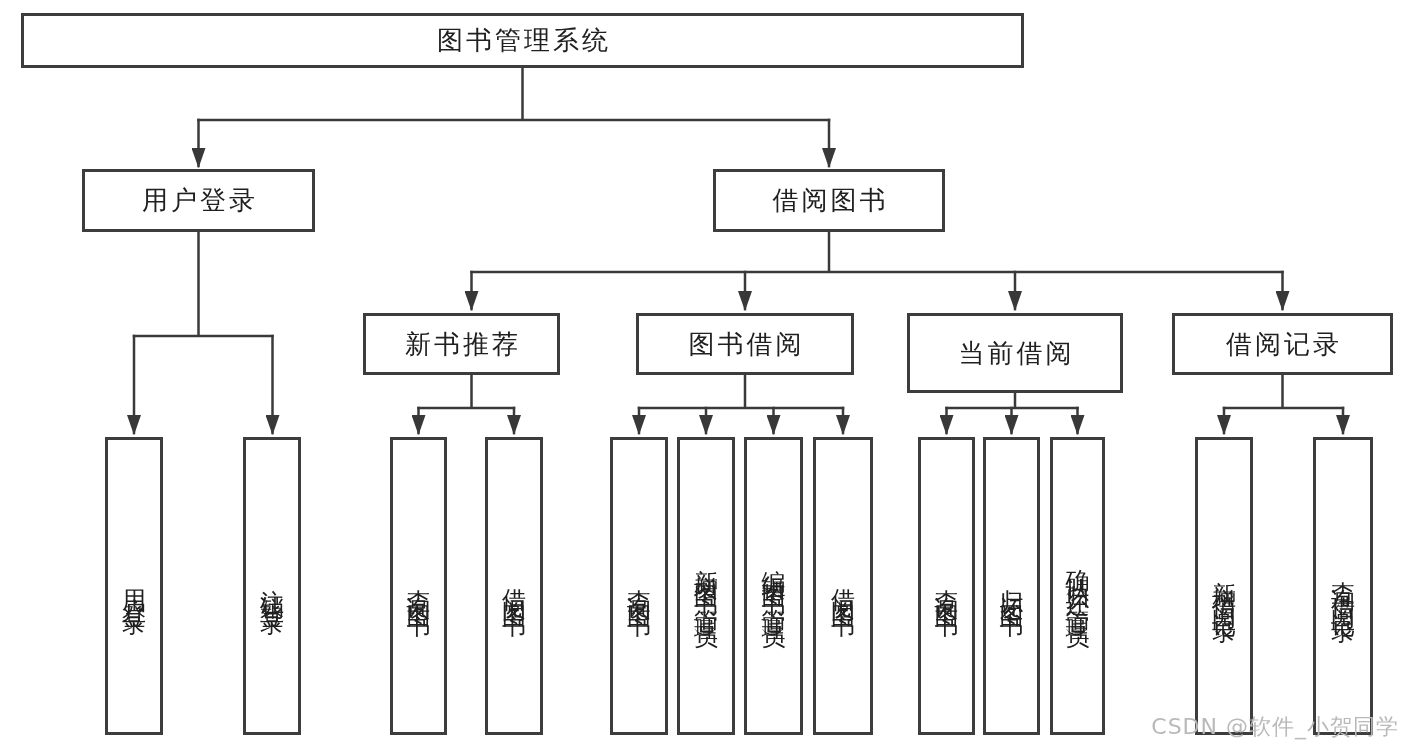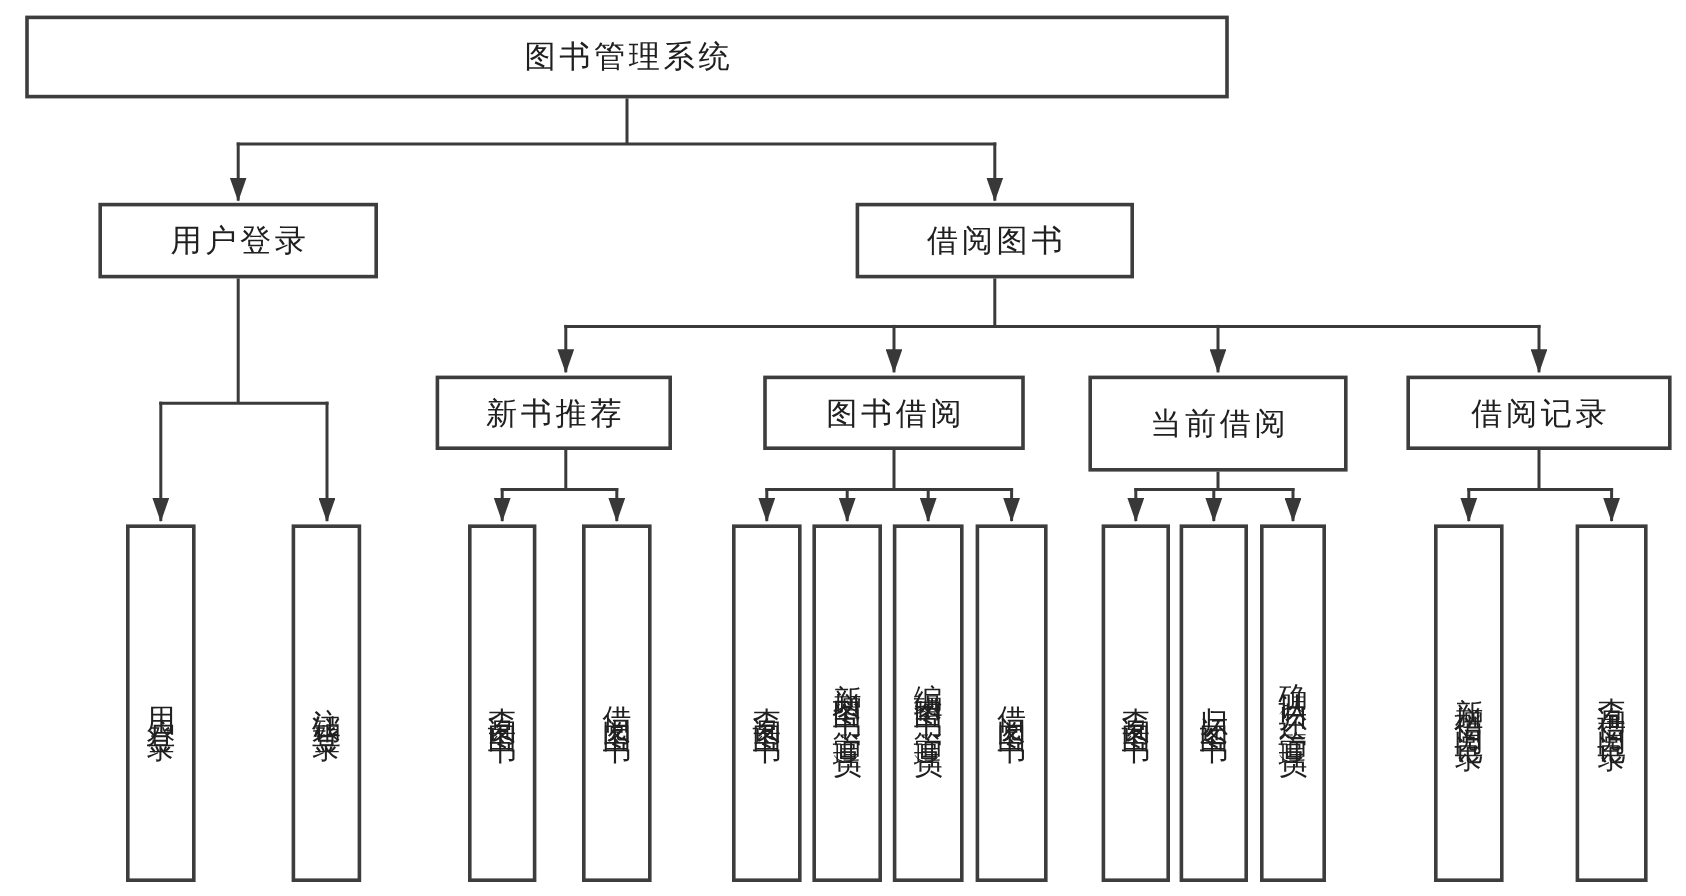--- a/index.html
+++ b/index.html
@@ -89,21 +89,21 @@
       <path d="M773.5 408 V433" marker-end="url(#ah)"></path>
       <path d="M843 408 V433" marker-end="url(#ah)"></path>
       <path d="M946.5 408 V433" marker-end="url(#ah)"></path>
       <path d="M1011.5 408 V433" marker-end="url(#ah)"></path>
       <path d="M1077.5 408 V433" marker-end="url(#ah)"></path>
       <path d="M1224 408 V433" marker-end="url(#ah)"></path>
       <path d="M1343 408 V433" marker-end="url(#ah)"></path>
     </g>
   </svg>
 
-  <div class="node hnode" style="left:21px; top:13px; width:1003px; height:69px;">图书管理系统</div>
+  <div class="node hnode" style="left:21px; top:13px; width:1003px; height:55px;">图书管理系统</div>
 
   <div class="node hnode" style="left:82px; top:169px; width:233px; height:63px;">用户登录</div>
   <div class="node hnode" style="left:713px; top:169px; width:232px; height:63px;">借阅图书</div>
 
   <div class="node hnode" style="left:363px; top:313px; width:197px; height:62px;">新书推荐</div>
   <div class="node hnode" style="left:636px; top:313px; width:218px; height:62px;">图书借阅</div>
   <div class="node hnode" style="left:907px; top:313px; width:216px; height:80px;">当前借阅</div>
   <div class="node hnode" style="left:1172px; top:313px; width:221px; height:62px;">借阅记录</div>
 
   <div class="node vnode" style="left:105px; top:437px; width:58px; height:298px;">用户登录</div>
@@ -117,14 +117,15 @@
   <div class="node vnode" style="left:744px; top:437px; width:59px; height:298px;">编辑图书（管理员）</div>
   <div class="node vnode" style="left:813px; top:437px; width:60px; height:298px;">借阅图书</div>
 
   <div class="node vnode" style="left:918px; top:437px; width:57px; height:298px;">查询图书</div>
   <div class="node vnode" style="left:983px; top:437px; width:57px; height:298px;">归还图书</div>
   <div class="node vnode" style="left:1050px; top:437px; width:55px; height:298px;">确认归还（管理员）</div>
 
   <div class="node vnode" style="left:1195px; top:437px; width:58px; height:298px;">新增借阅记录</div>
   <div class="node vnode" style="left:1313px; top:437px; width:60px; height:298px;">查询借阅记录</div>
 
+  <div class="watermark">CSDN @软件_小贺同学</div>
 
 </div>
 
 </body></html>

